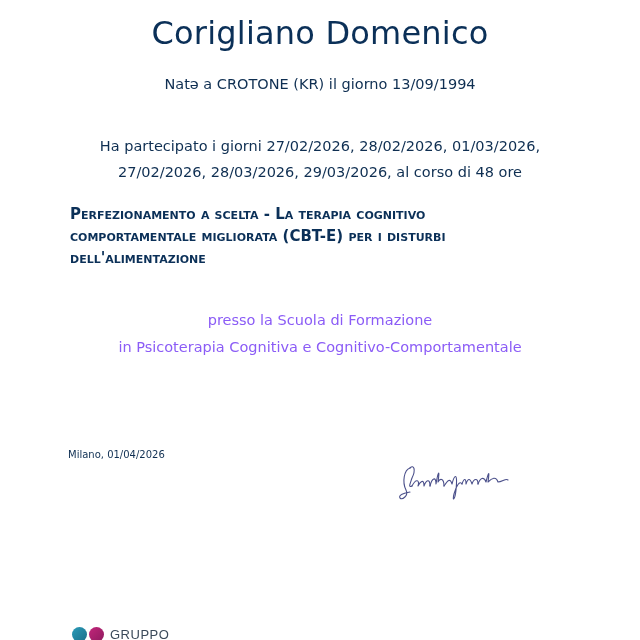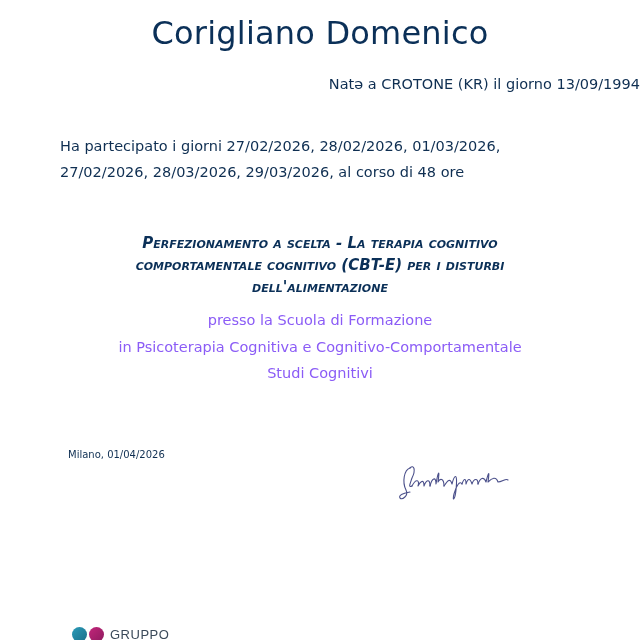--- a/index.html
+++ b/index.html
@@ -24,39 +24,38 @@
       position: absolute;
       top: 14px; left: 0; width: 640px;
       text-align: center;
       font-size: 32px;
       color: #0b3058;
       letter-spacing: 0.2px;
     }
     .born {
       position: absolute;
       top: 76px; left: 0; width: 640px;
-      text-align: right;
+      text-align: center;
       font-size: 14.5px;
       color: #0f2f52;
     }
     .participation {
       position: absolute;
       top: 133px; left: 60px; width: 520px;
+      text-align: center;
       font-size: 14.5px;
       line-height: 26px;
       color: #0f2f52;
     }
     .course-title {
       position: absolute;
-      top: 232px; left: 70px; width: 500px;
-      text-align: center;
+      top: 203px; left: 70px; width: 500px;
       font-size: 15px;
       line-height: 22px;
       font-weight: bold;
-      font-style: italic;
       font-variant: small-caps;
       color: #0b3058;
     }
     .school {
       position: absolute;
       top: 307px; left: 60px; width: 520px;
       text-align: center;
       font-size: 14.5px;
       line-height: 26.5px;
       color: #8b5cf6;
@@ -99,28 +98,27 @@
 
   <div class="born">Natə a CROTONE (KR) il giorno 13/09/1994</div>
 
   <div class="participation">
     <div>Ha partecipato i giorni 27/02/2026, 28/02/2026, 01/03/2026,</div>
     <div>27/02/2026, 28/03/2026, 29/03/2026, al corso di 48 ore</div>
   </div>
 
   <div class="course-title">
     <div>Perfezionamento a scelta - La terapia cognitivo</div>
-    <div>comportamentale cognitivo (CBT-E) per i disturbi</div>
+    <div>comportamentale migliorata (CBT-E) per i disturbi</div>
     <div>dell'alimentazione</div>
   </div>
 
   <div class="school">
     <div>presso la Scuola di Formazione</div>
     <div>in Psicoterapia Cognitiva e Cognitivo-Comportamentale</div>
-    <div>Studi Cognitivi</div>
   </div>
 
   <div class="place-date">Milano, 01/04/2026</div>
 
   <svg class="signature" viewBox="0 0 130 46" xmlns="http://www.w3.org/2000/svg">
     <g fill="none" stroke="#4a4f8a" stroke-width="1.1" stroke-linecap="round" stroke-linejoin="round">
       <path d="M14 8 C 8 10, 6 22, 10 30 C 13 36, 6 40, 4 38 C 2 35, 8 33, 14 32"></path>
       <path d="M14 8 C 18 4, 20 10, 16 18 C 14 24, 12 28, 16 26"></path>
       <path d="M16 26 C 20 18, 24 20, 22 26 C 24 22, 28 18, 28 26 C 30 20, 34 18, 34 26"></path>
       <path d="M34 26 C 36 18, 40 16, 40 24 C 42 12, 44 8, 42 22 C 44 18, 48 18, 48 26"></path>

